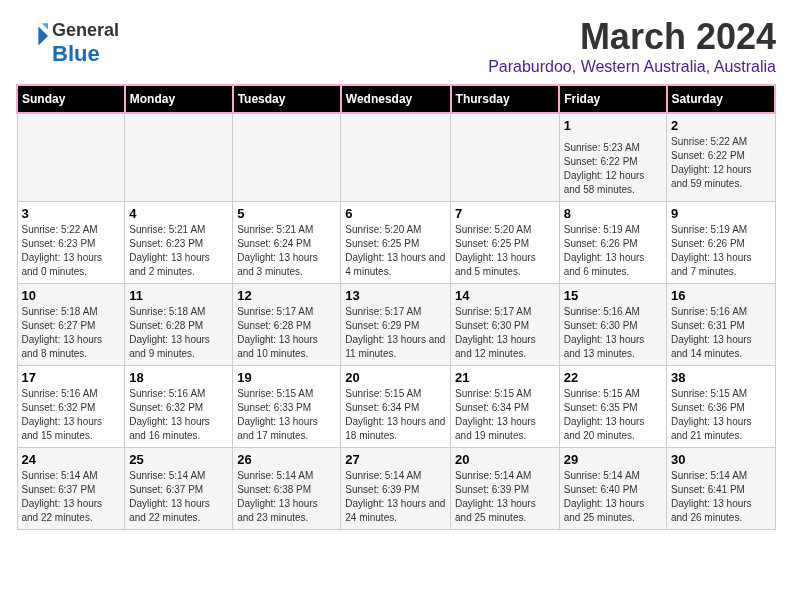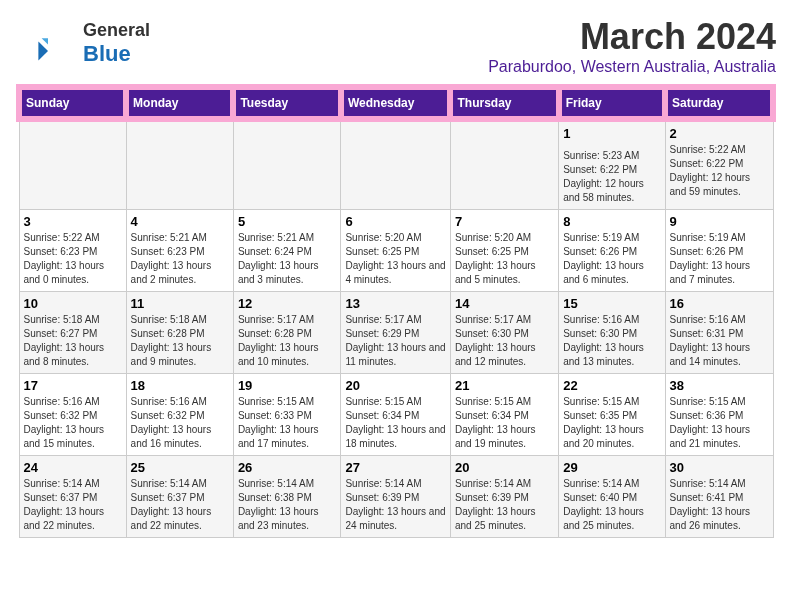--- a/index.html
+++ b/index.html
@@ -11,23 +11,22 @@
       padding: 16px;
     }
     .header-area {
       display: flex;
       justify-content: space-between;
       align-items: flex-start;
       margin-bottom: 8px;
     }
     .logo {
       display: flex;
-      align-items: flex-end;
+      align-items: flex-start;
       margin-top: 4px;
-      gap: 31px;
     }
     .logo-icon {
       width: 32px;
       height: 32px;
       margin-right: 4px;
       position: relative;
     }
     .title-block {
       text-align: right;
     }
@@ -39,27 +38,27 @@
     .location-title {
       font-size: 16px;
       color: #4c1d95;
     }
     table {
       width: 100%;
       border-collapse: collapse;
       font-size: 11px;
     }
     thead tr th {
-      background-color: #4c1d95;
+      background-color: #000000;
       color: #fff;
       padding: 6px 4px;
       text-align: left;
       font-size: 12px;
       font-weight: bold;
-      border: 6px solid #f9a8d4;
+      border: 2px solid #f9a8d4;
     }
     tbody tr td {
       border: 1px solid #ccc;
       vertical-align: top;
       padding: 4px;
       height: 80px;
       width: 113px;
     }
     tbody tr:nth-child(odd) td {
       background-color: #f5f5f5;

